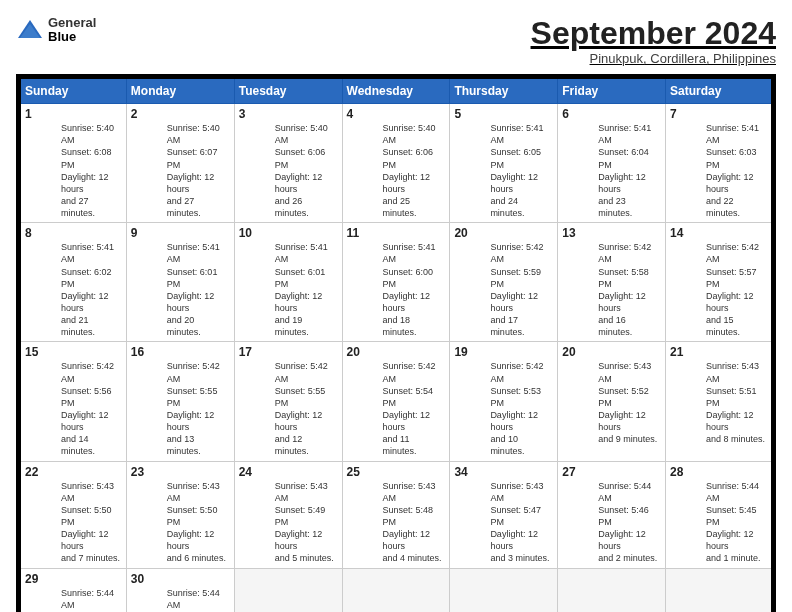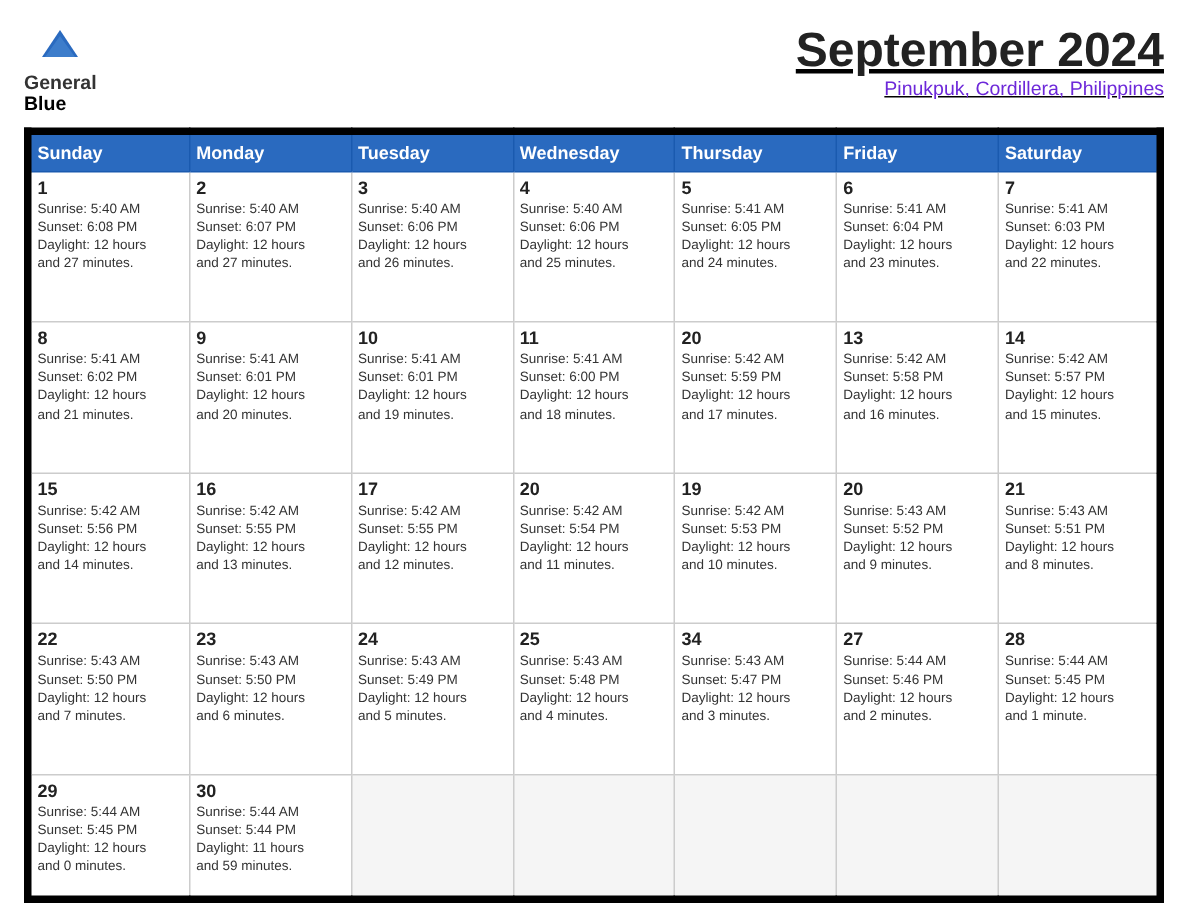--- a/index.html
+++ b/index.html
@@ -20,21 +20,20 @@
     .header {
       display: flex;
       align-items: flex-start;
       justify-content: space-between;
       margin-bottom: 8px;
     }
     .logo {
       display: flex;
       align-items: center;
       gap: 4px;
-      flex-direction: column;
     }
     .logo-text {
       display: flex;
       flex-direction: column;
       line-height: 1.1;
     }
     .logo-general {
       font-size: 13px;
       font-weight: bold;
       color: #333;
@@ -53,21 +52,21 @@
       text-decoration: underline;
     }
     .month-title {
       font-size: 32px;
       font-weight: bold;
       color: #222;
       line-height: 1.1;
     }
     .location {
       font-size: 13px;
-      color: #6d28d9;
+      color: #404040;
     }
     .calendar {
       flex: 1;
       border: 5px solid #000000;
       border-collapse: collapse;
       width: 100%;
       table-layout: fixed;
     }
     .calendar th {
       background: #2a6abf;
@@ -93,20 +92,21 @@
       font-size: 12px;
       font-weight: bold;
       color: #222;
       display: block;
       margin-bottom: 1px;
     }
     .day-info {
       font-size: 9px;
       color: #333;
       line-height: 1.35;
+      margin-left: 36px;
     }
     tr.week-row td {
       height: 88px;
     }
     tr.last-row td {
       height: 70px;
     }
   </style>
 </head>
 <body>

